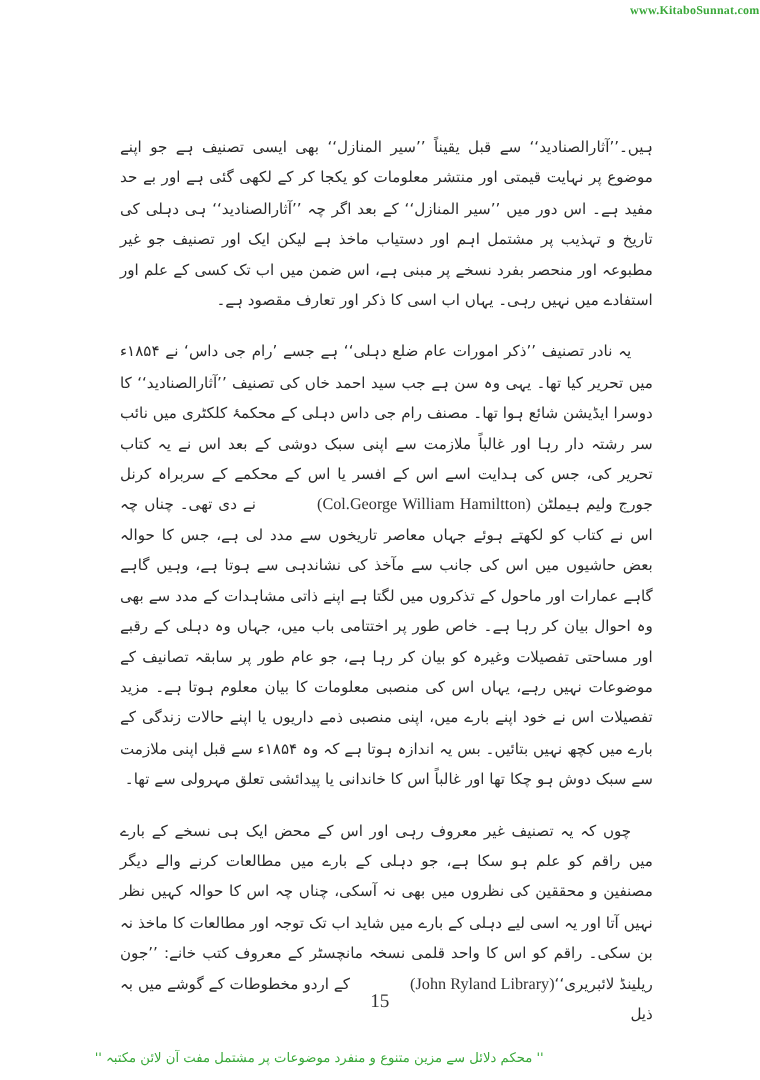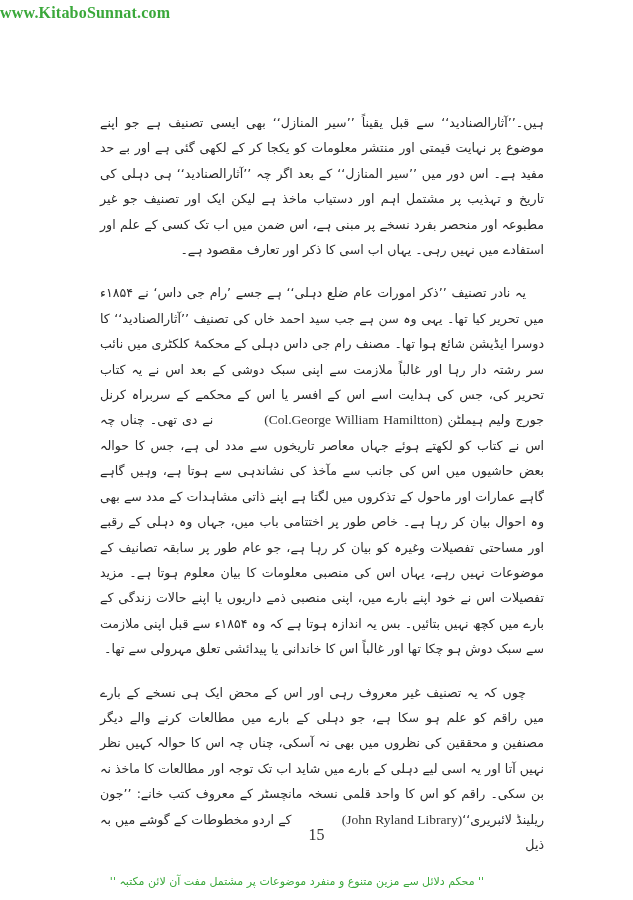--- a/index.html
+++ b/index.html
@@ -1,25 +1,25 @@
 <!DOCTYPE html>
 <html><head>
 <meta charset="utf-8">
 <style>
   html, body { margin: 0; padding: 0; background: #ffffff; }
   body { width: 633px; height: 900px; position: relative; overflow: hidden; font-family: "DejaVu Sans", sans-serif; color: #2a2a2a; }
-  .header-url { position: absolute; top: 4px; left: 0; width: 633px; text-align: left; font-family: "Liberation Serif", serif; font-weight: bold; font-size: 16px; color: #3aa83a; letter-spacing: 0.2px; }
+  .header-url { position: absolute; top: 4px; left: 0; width: 633px; text-align: right; font-family: "Liberation Serif", serif; font-weight: bold; font-size: 10px; color: #3aa83a; letter-spacing: 0.2px; }
   .page-body { position: absolute; top: 98px; left: 88px; width: 468px; direction: rtl; text-align: justify; font-family: "DejaVu Sans", sans-serif; font-size: 12.6px; line-height: 25.4px; color: #2b2b2b; }
   .para { margin: 12px; text-indent: 0; }
   .para.p1 { margin-bottom: 18px; }
   .para.p2 { text-indent: 18px; margin-bottom: 18px; }
   .para.p3 { text-indent: 18px; }
   .ltr { direction: ltr; unicode-bidi: embed; font-family: "Liberation Serif", serif; font-size: 13.5px; color: #333; padding-left: 46px; }
   .page-number { position: absolute; top: 826px; left: 0; width: 633px; text-align: center; font-family: "Liberation Serif", serif; font-size: 16px; color: #333; }
-  .footer-slogan { position: absolute; top: 875px; left: 0; width: 532px; text-align: center; direction: rtl; font-family: "DejaVu Sans", sans-serif; font-size: 11px; color: #3aa83a; padding-left: 31px; }
+  .footer-slogan { position: absolute; top: 875px; left: 0; width: 532px; text-align: center; direction: rtl; font-family: "DejaVu Sans", sans-serif; font-size: 11px; color: #3aa83a; }
 </style>
 </head>
 <body>
 
 <div class="header-url">www.KitaboSunnat.com</div>
 
 <div class="page-body">
   <p class="para p1">ہیں۔’’آثارالصنادید‘‘ سے قبل یقیناً ’’سیر المنازل‘‘ بھی ایسی تصنیف ہے جو اپنے موضوع پر نہایت قیمتی اور منتشر معلومات کو یکجا کر کے لکھی گئی ہے اور بے حد مفید ہے۔ اس دور میں ’’سیر المنازل‘‘ کے بعد اگر چہ ’’آثارالصنادید‘‘ ہی دہلی کی تاریخ و تہذیب پر مشتمل اہم اور دستیاب ماخذ ہے لیکن ایک اور تصنیف جو غیر مطبوعہ اور منحصر بفرد نسخے پر مبنی ہے، اس ضمن میں اب تک کسی کے علم اور استفادے میں نہیں رہی۔ یہاں اب اسی کا ذکر اور تعارف مقصود ہے۔</p>
   <p class="para p2"><span>یہ نادر تصنیف ’’ذکر امورات عام ضلع دہلی‘‘ ہے جسے ’رام جی داس‘ نے ۱۸۵۴ء میں تحریر کیا تھا۔ یہی وہ سن ہے جب سید احمد خاں کی تصنیف ’’آثارالصنادید‘‘ کا دوسرا ایڈیشن شائع ہوا تھا۔ مصنف رام جی داس دہلی کے محکمۂ کلکٹری میں نائب سر رشتہ دار رہا اور غالباً ملازمت سے اپنی سبک دوشی کے بعد اس نے یہ کتاب تحریر کی، جس کی ہدایت اسے اس کے افسر یا اس کے محکمے کے سربراہ کرنل جورج ولیم ہیملٹن</span> <span class="ltr">(Col.George William Hamiltton)</span> <span>نے دی تھی۔ چناں چہ اس نے کتاب کو لکھتے ہوئے جہاں معاصر تاریخوں سے مدد لی ہے، جس کا حوالہ بعض حاشیوں میں اس کی جانب سے مآخذ کی نشاندہی سے ہوتا ہے، وہیں گاہے گاہے عمارات اور ماحول کے تذکروں میں لگتا ہے اپنے ذاتی مشاہدات کے مدد سے بھی وہ احوال بیان کر رہا ہے۔ خاص طور پر اختتامی باب میں، جہاں وہ دہلی کے رقبے اور مساحتی تفصیلات وغیرہ کو بیان کر رہا ہے، جو عام طور پر سابقہ تصانیف کے موضوعات نہیں رہے، یہاں اس کی منصبی معلومات کا بیان معلوم ہوتا ہے۔ مزید تفصیلات اس نے خود اپنے بارے میں، اپنی منصبی ذمے داریوں یا اپنے حالات زندگی کے بارے میں کچھ نہیں بتائیں۔ بس یہ اندازہ ہوتا ہے کہ وہ ۱۸۵۴ء سے قبل اپنی ملازمت سے سبک دوش ہو چکا تھا اور غالباً اس کا خاندانی یا پیدائشی تعلق مہرولی سے تھا۔</span></p>
   <p class="para p3"><span>چوں کہ یہ تصنیف غیر معروف رہی اور اس کے محض ایک ہی نسخے کے بارے میں راقم کو علم ہو سکا ہے، جو دہلی کے بارے میں مطالعات کرنے والے دیگر مصنفین و محققین کی نظروں میں بھی نہ آسکی، چناں چہ اس کا حوالہ کہیں نظر نہیں آتا اور یہ اسی لیے دہلی کے بارے میں شاید اب تک توجہ اور مطالعات کا ماخذ نہ بن سکی۔ راقم کو اس کا واحد قلمی نسخہ مانچسٹر کے معروف کتب خانے: ’’جون ریلینڈ لائبریری‘‘</span><span class="ltr">(John Ryland Library)</span> <span>کے اردو مخطوطات کے گوشے میں بہ ذیل</span></p>

